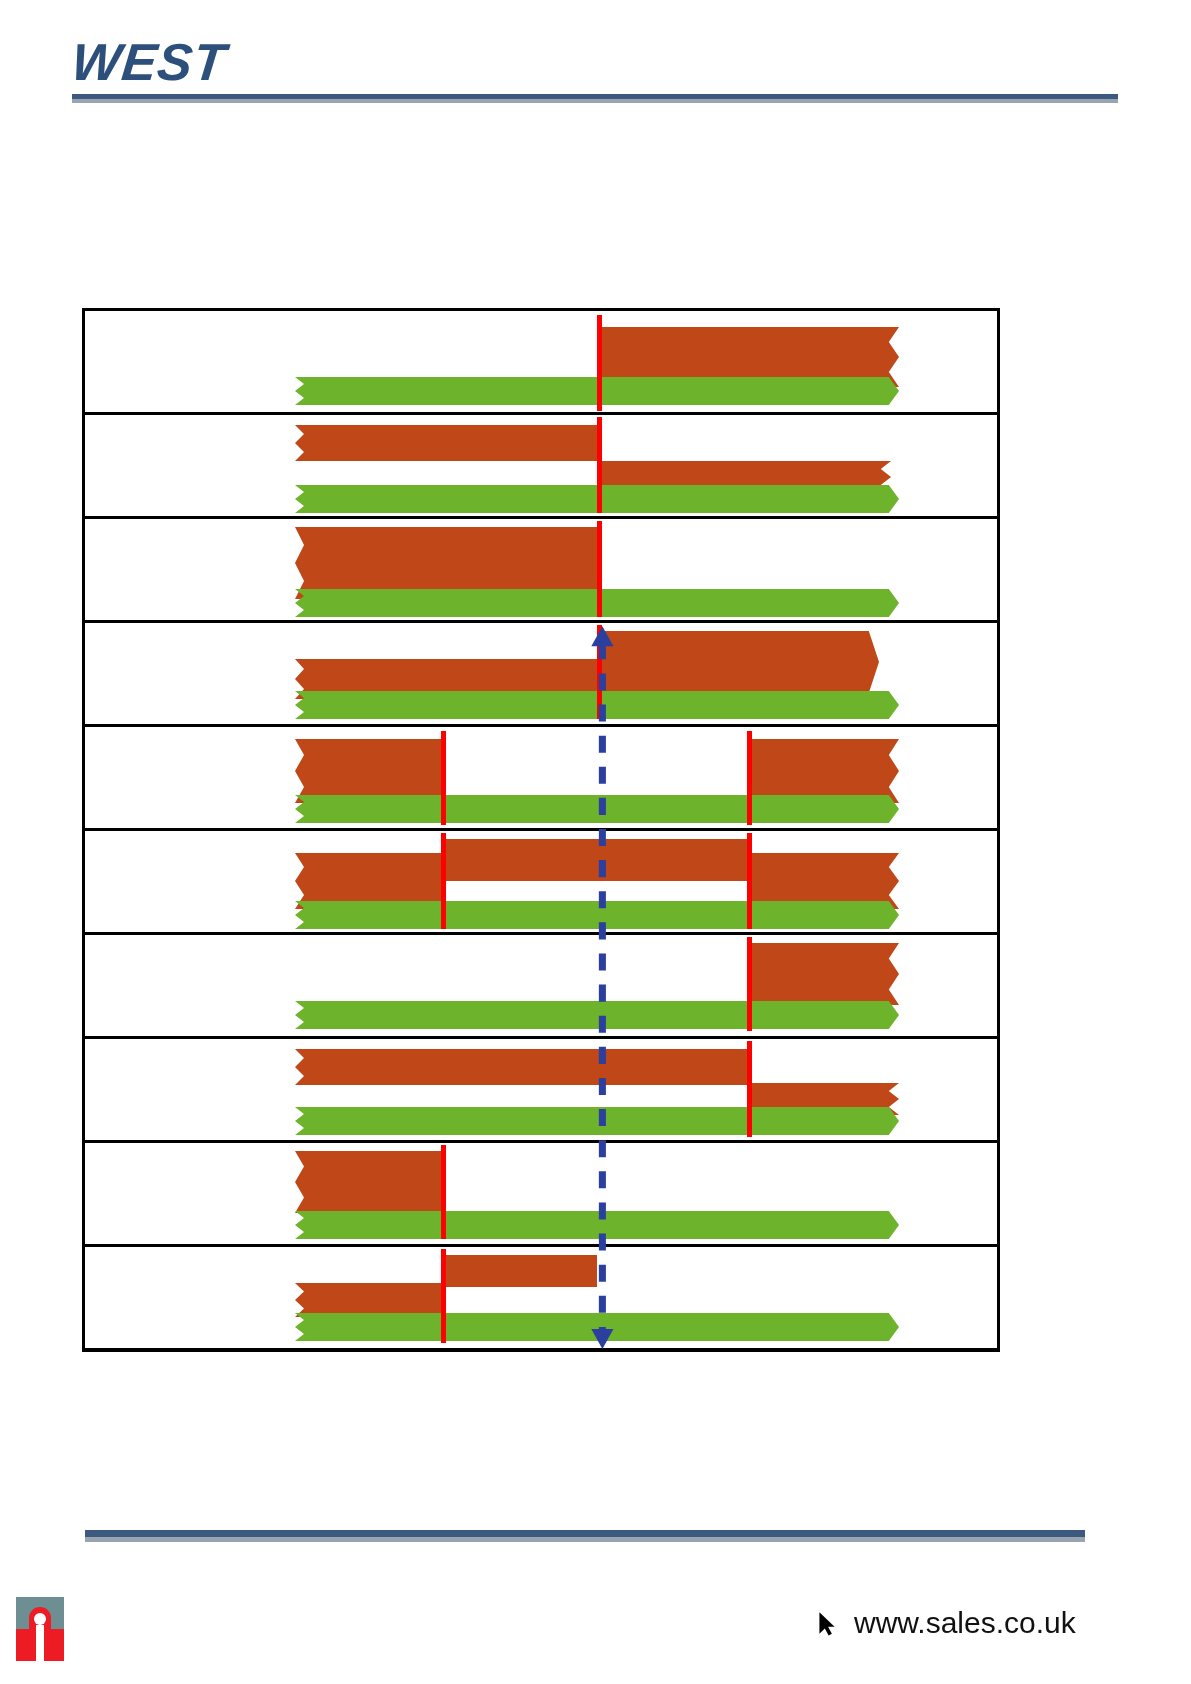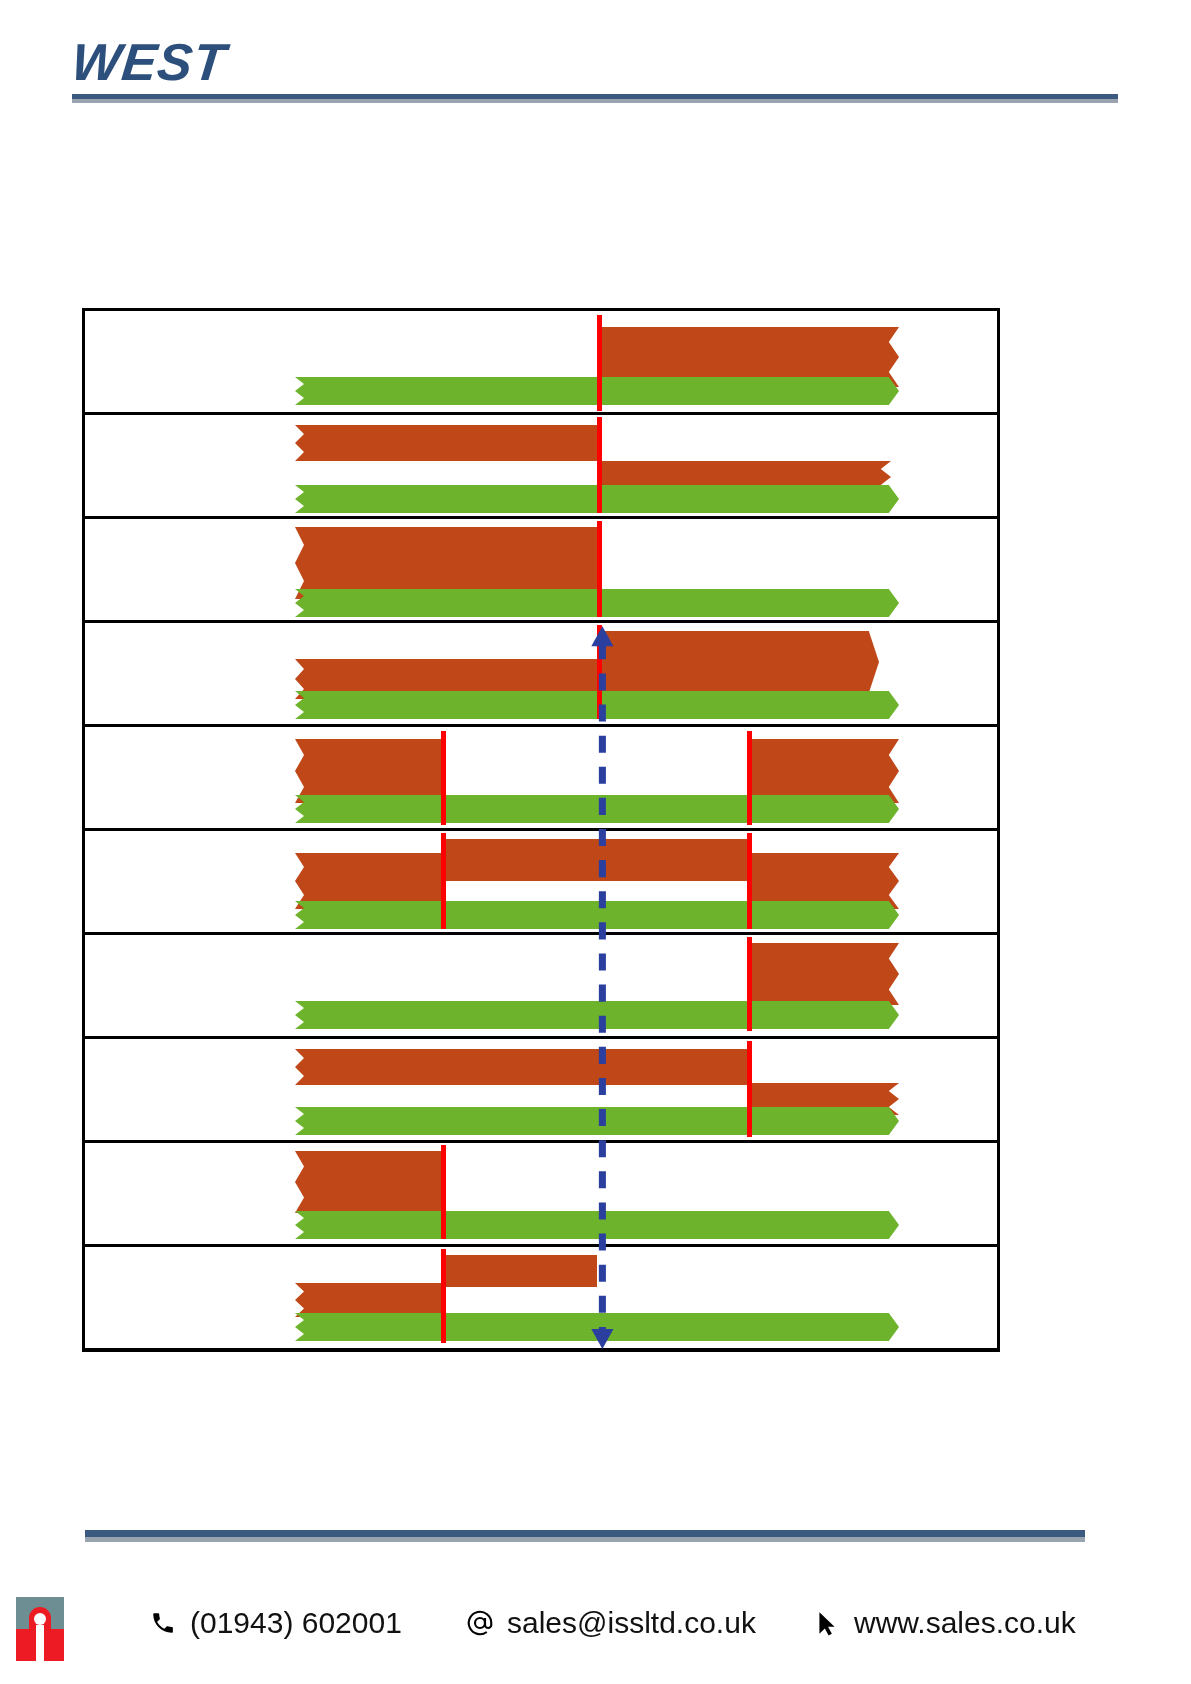--- a/index.html
+++ b/index.html
@@ -374,38 +374,21 @@
   <div id="footer-line-2"></div>
 
   <svg id="footer-logo" viewBox="0 0 52 68">
     <rect x="2" y="2" width="48" height="32" fill="#6d8e93"></rect>
     <rect x="2" y="34" width="48" height="32" fill="#ed1c24"></rect>
     <path d="M26 12 a11 11 0 0 1 11 11 v43 h-22 v-43 a11 11 0 0 1 11 -11 z" fill="#ed1c24"></path>
     <circle cx="26" cy="24" r="6" fill="#ffffff"></circle>
     <rect x="22" y="30" width="8" height="36" fill="#ffffff"></rect>
   </svg>
 
-  <div class="contact" id="contact-phone">
-    <span class="ic">
-      <svg viewBox="0 0 24 24" width="26" height="26" fill="#000">
-        <path d="M6.6 10.8c1.4 2.8 3.8 5.1 6.6 6.6l2.2-2.2c.3-.3.7-.4 1-.2 1.2.4 2.4.6 3.7.6.6 0 1 .4 1 1V20c0 .6-.4 1-1 1C10.6 21 3 13.4 3 4c0-.6.4-1 1-1h3.5c.6 0 1 .4 1 1 0 1.3.2 2.5.6 3.7.1.4 0 .8-.2 1l-2.3 2.1z"></path>
-      </svg>
-    </span>
-    <span>(01943) 602001</span>
-  </div>
-
-  <div class="contact" id="contact-email">
-    <span class="ic">
-      <svg viewBox="0 0 24 24" width="30" height="30" fill="none" stroke="#000" stroke-width="1.7">
-        <circle cx="12" cy="12" r="4"></circle>
-        <path d="M16 8v5.5a2.5 2.5 0 0 0 5 0V12a9 9 0 1 0-3.6 7.2"></path>
-      </svg>
-    </span>
-    <span>sales@issltd.co.uk</span>
-  </div>
+
 
   <div class="contact" id="contact-web">
     <span class="ic">
       <svg viewBox="0 0 24 24" width="26" height="28" fill="#000">
         <path d="M5 2 L5 22 L10 17 L13.5 23.5 L16.5 22 L13 15.5 L19 15.5 Z"></path>
       </svg>
     </span>
     <span>www.sales.co.uk</span>
   </div>
 </div>

